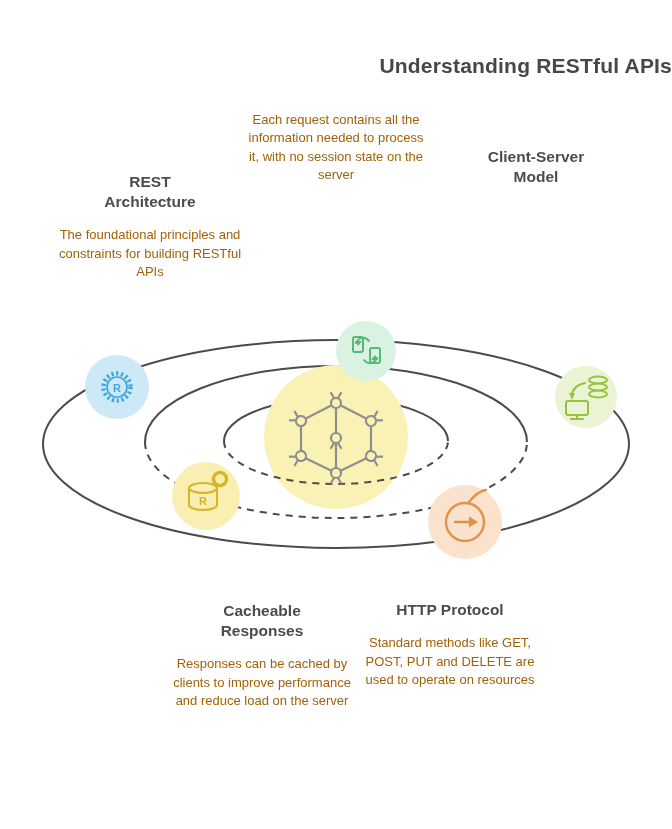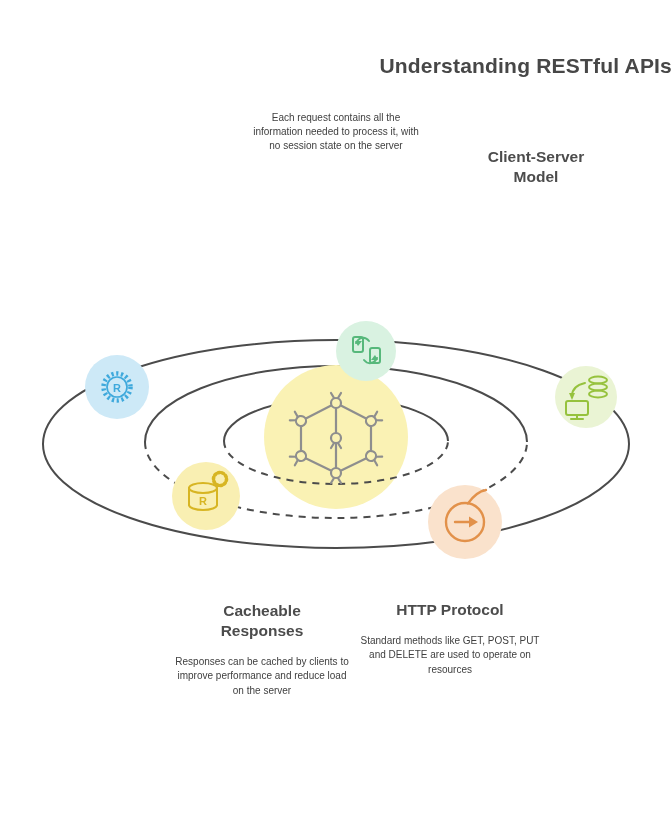--- a/index.html
+++ b/index.html
@@ -10,41 +10,46 @@
   .title{
     position:absolute;left:0;top:54px;width:672px;text-align:right;
     font-size:21px;font-weight:bold;color:#474747;letter-spacing:.2px;
   }
   .block{position:absolute;text-align:center;}
   .block h3{
     margin:0 0 14px 0;font-size:15.5px;font-weight:bold;color:#4c4c4c;
     line-height:1.3;white-space:pre-line;
   }
   .block p{
-    margin:0;font-size:10px;color:#404040;line-height:1.42;
+    margin:0;font-size:13px;color:#a16207;line-height:1.42;
   }
   #blk-rest{left:52px;top:172px;width:196px;}
   #blk-stateless{left:248px;top:111px;width:176px;}
   #blk-client{left:446px;top:147px;width:180px;}
   #blk-cache{left:172px;top:601px;width:180px;}
   #blk-http{left:356px;top:600px;width:188px;}
   svg{position:absolute;left:0;top:0;}
   .icon-label{font-weight:bold;font-family:"Liberation Sans",sans-serif;}
 </style>
 </head>
 <body>
 
 <div class="canvas">
 
   <div class="title">Understanding RESTful APIs</div>
 
   <div class="block" id="blk-stateless">
     <p>Each request contains all the information needed to process it, with no session state on the server</p>
   </div>
 
+  <div class="block" id="blk-rest">
+    <h3>REST
+Architecture</h3>
+    <p>The foundational principles and constraints for building RESTful APIs</p>
+  </div>
 
   <div class="block" id="blk-client">
     <h3>Client-Server
 Model</h3>
   </div>
 
   <div class="block" id="blk-cache">
     <h3>Cacheable
 Responses</h3>
     <p>Responses can be cached by clients to improve performance and reduce load on the server</p>

